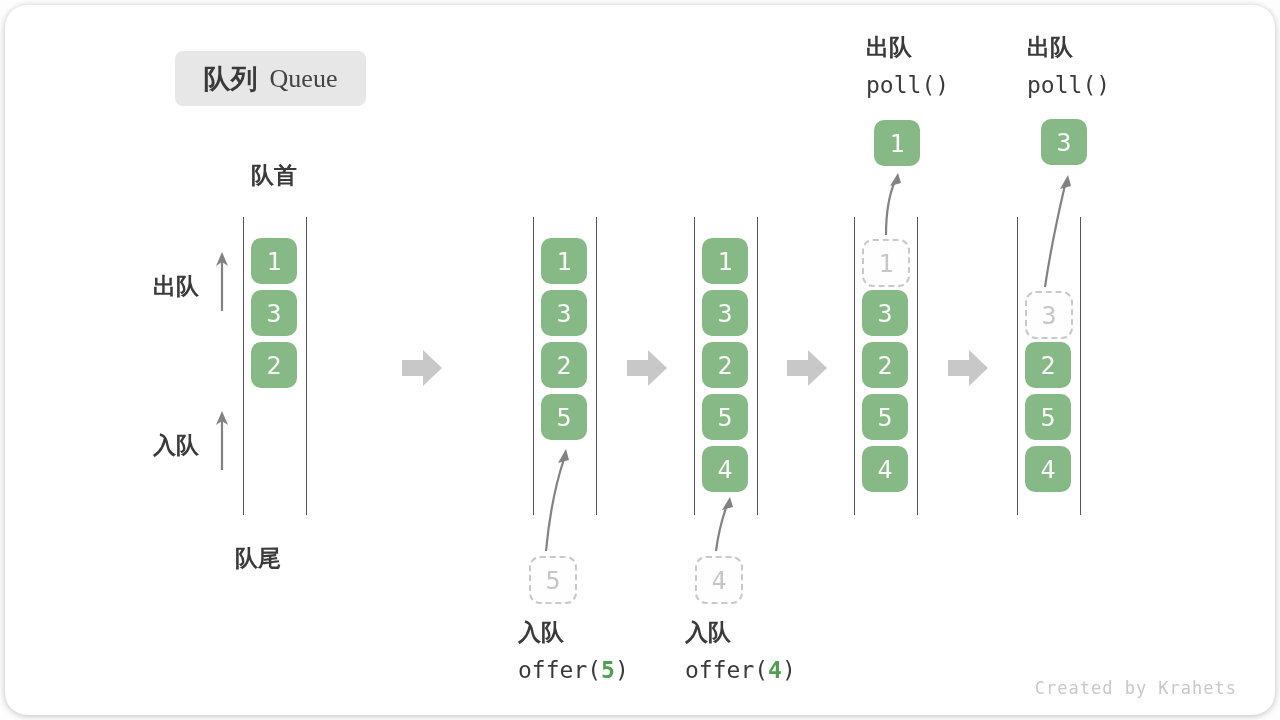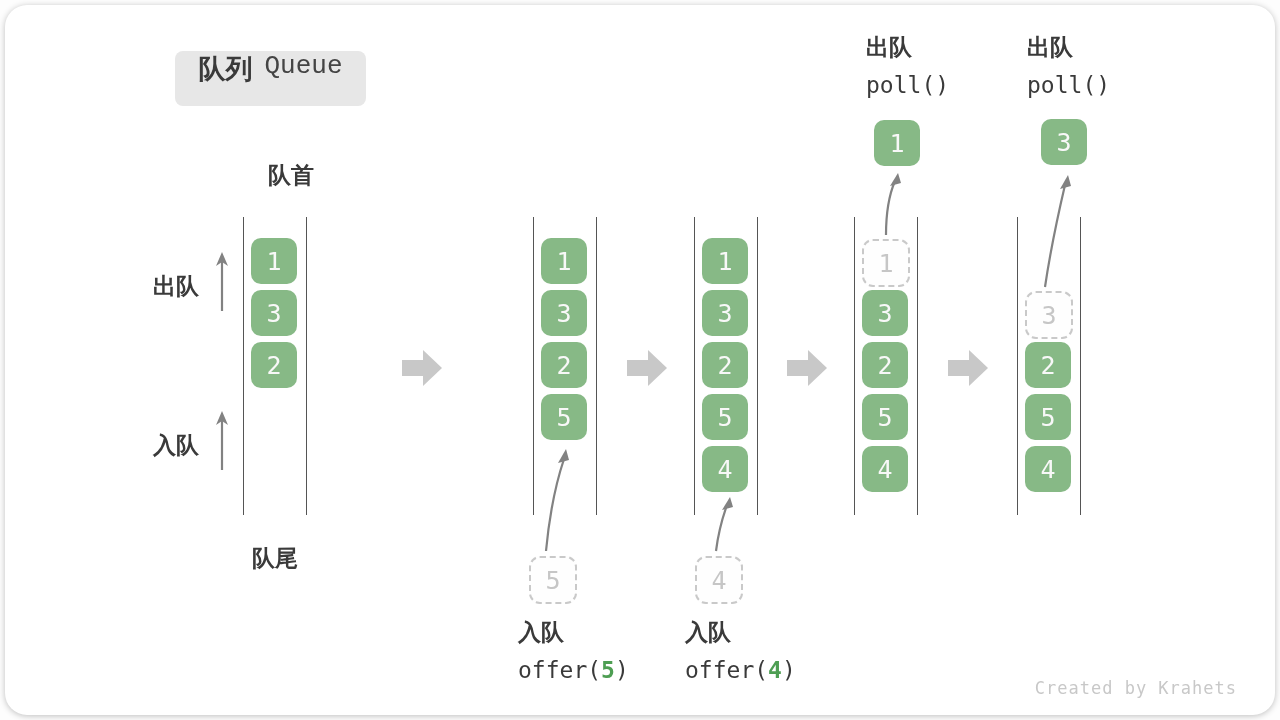--- a/index.html
+++ b/index.html
@@ -1,26 +1,26 @@
 <!DOCTYPE html>
 <html><head>
 <meta charset="utf-8">
 <style>
   html,body{margin:0;padding:0;background:#ffffff;}
   .stage{position:relative;width:1280px;height:720px;font-family:"DejaVu Sans",sans-serif;overflow:hidden;background:#fdfdfd;}
   .card{position:absolute;left:5px;top:5px;right:5px;bottom:5px;background:#ffffff;border-radius:22px;box-shadow:0 1px 6px rgba(0,0,0,0.25);}
   .abs{position:absolute;}
 
   .title-badge{left:170px;top:46px;width:191px;height:55px;background:#e7e7e7;border-radius:8px;
-    display:flex;align-items:flex-start;justify-content:center;gap:12px;color:#3a3a3a;}
+    display:flex;align-items:center;justify-content:center;gap:12px;color:#3a3a3a;}
   .t-zh{font-size:27px;font-weight:bold;}
-  .t-en{font-size:26px;font-family:Liberation Mono, monospace;color:#444;}
+  .t-en{font-size:26px;font-family:Liberation Serif, serif;color:#444;}
 
   .cjk-label{font-size:23px;font-weight:bold;color:#3a3a3a;}
-  .col-label{width:80px;text-align:right;}
+  .col-label{width:80px;text-align:center;}
 
   .channel{width:62px;top:212px;height:298px;border-left:1.5px solid #555;border-right:1.5px solid #555;}
 
   .cell{width:46px;height:46px;border-radius:10px;background:#87b986;color:#f8f8f8;
     display:flex;align-items:center;justify-content:center;
     font-family:"DejaVu Sans Mono",monospace;font-size:25px;}
   .cell.dashed{width:44px;height:44px;background:#fefefe;border:2px dashed #c9c9c9;color:#c6c6c6;border-radius:11px;}
 
   .caption{color:#3a3a3a;}
   .caption .op{font-size:23px;font-weight:bold;}

